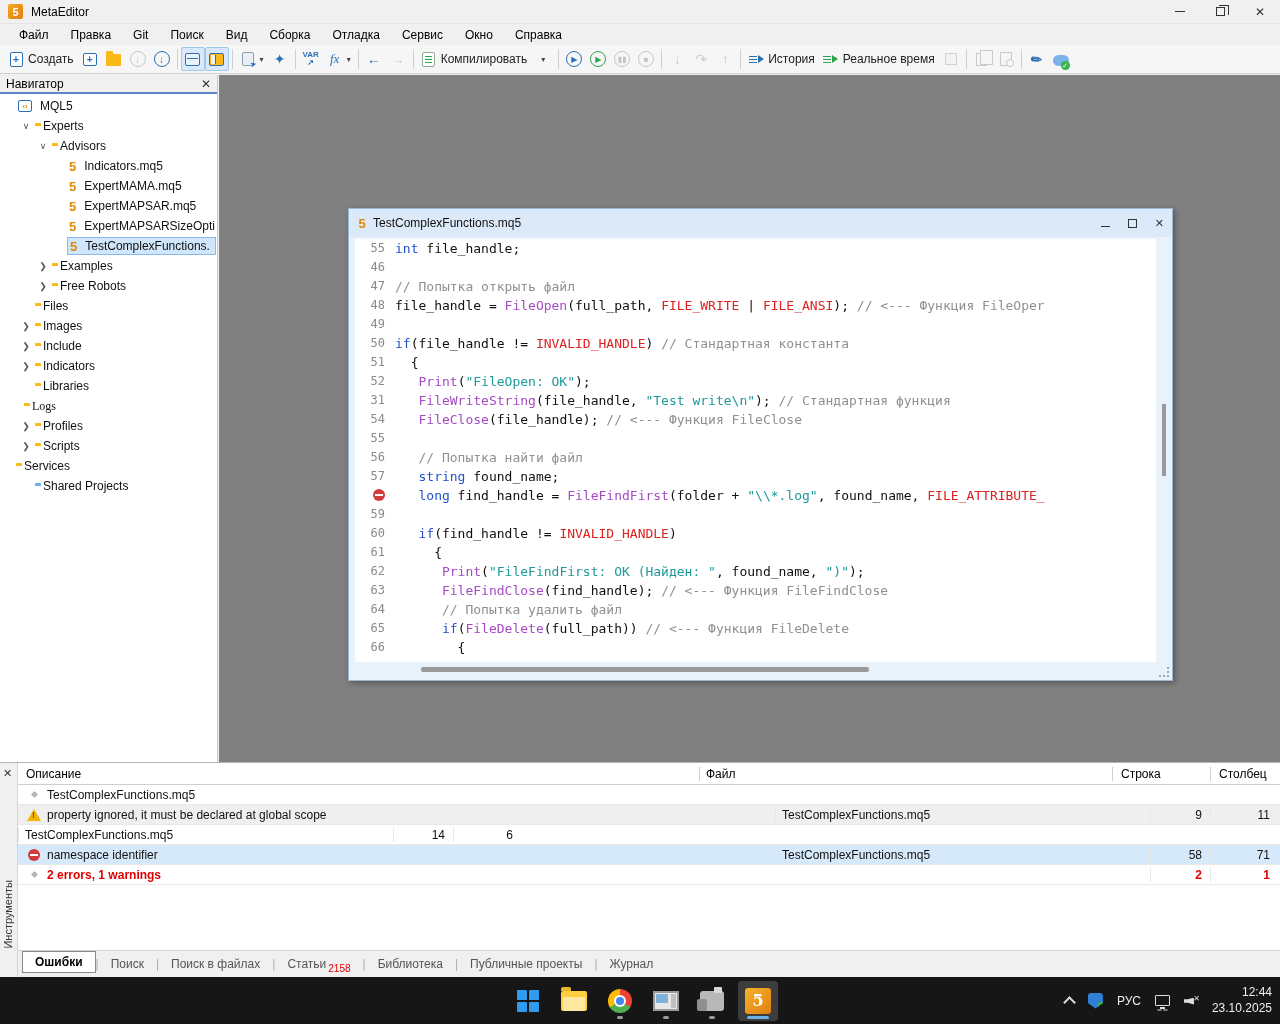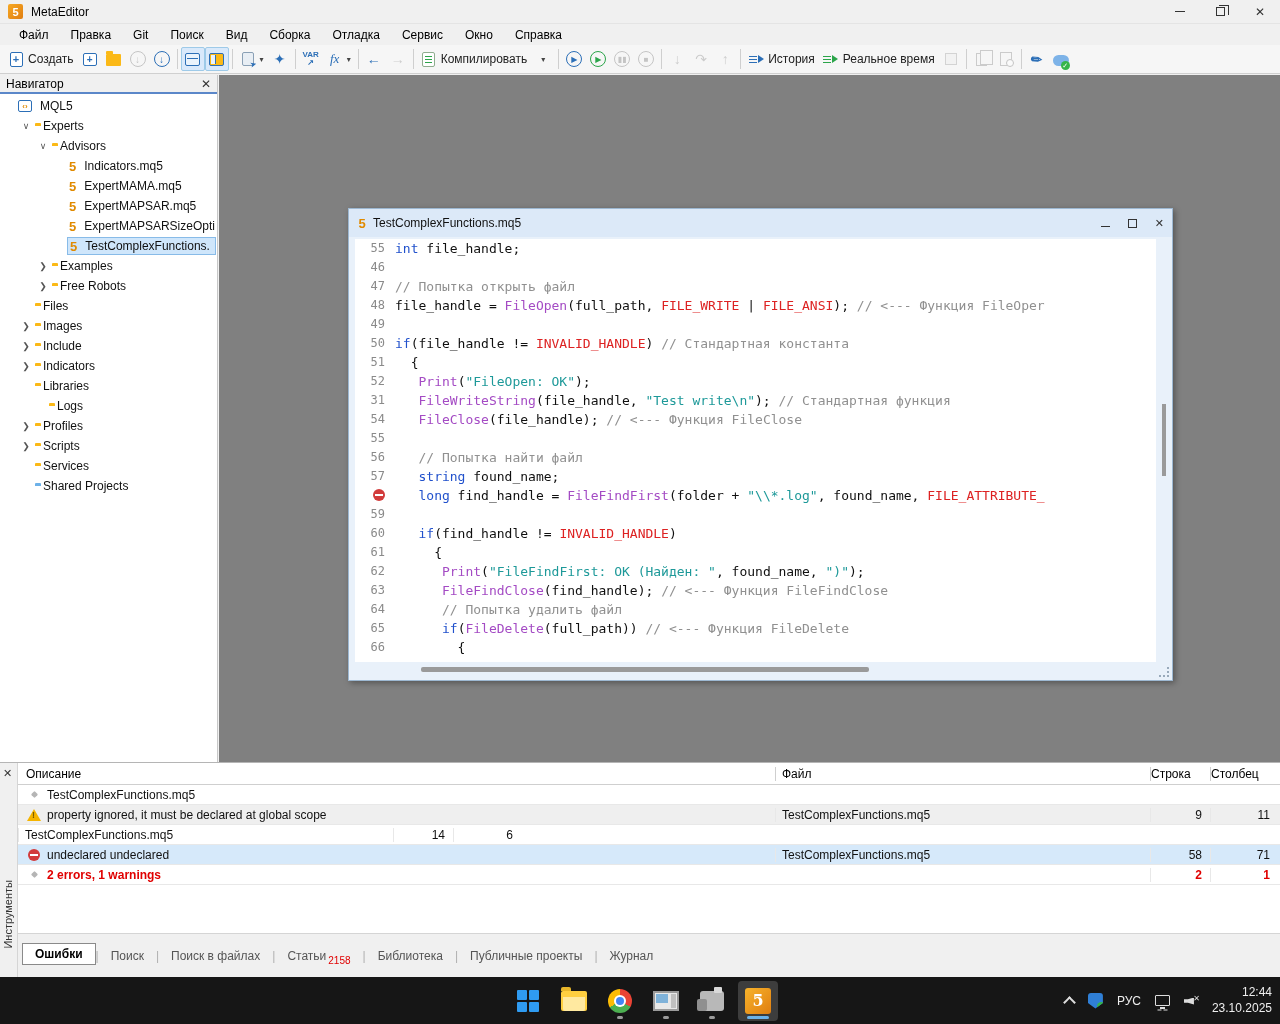--- a/index.html
+++ b/index.html
@@ -118,39 +118,39 @@
   .grip i { position:absolute; width:2px; height:2px; background:#9ab; }
   .grip i:nth-child(1){ right:0; bottom:0; } .grip i:nth-child(2){ right:4px; bottom:0; } .grip i:nth-child(3){ right:0; bottom:4px; } .grip i:nth-child(4){ right:8px; bottom:0;} .grip i:nth-child(5){ right:0; bottom:8px;}
 
   
   .toolbox { position:absolute; left:0; right:0; bottom:47px; height:215px; background:#fff; border-top:1px solid #b5b5b5; }
   .tb-side { position:absolute; left:0; top:0; bottom:0; width:18px; background:#f0f0f0; border-right:1px solid #d5d5d5; }
   .tb-close { position:absolute; left:3px; top:4px; font-size:11px; color:#333; }
   .tb-sidelabel { position:absolute; left:2px; bottom:28px; writing-mode:vertical-rl; transform:rotate(180deg); font-size:11px; color:#333; }
   .etable { position:absolute; left:18px; right:0; top:0; bottom:27px; background:#fff; overflow:hidden; }
   .erow { display:flex; height:20px; align-items:center; border-bottom:1px solid #e8e8e8; font-size:12px; }
-  .erow.header { height:22px; border-bottom:1px solid #cfcfcf; color:#000; }
+  .erow.header { height:22px; border-bottom:1px solid #cfcfcf; color:#000;gap:38px; }
   .erow .c-desc { flex:1; display:flex; align-items:center; padding-left:8px; min-width:0; }
   .erow .c-file { width:375px; flex:none; padding-left:6px; border-left:1px solid #e8e8e8; }
   .erow.header .c-file, .erow.header .c-line, .erow.header .c-col { border-left:1px solid #cfcfcf; }
   .erow .c-line { width:60px; flex:none; text-align:right; padding-right:8px; border-left:1px solid #e8e8e8; }
   .erow .c-col { width:70px; flex:none; text-align:right; padding-right:10px; border-left:1px solid #e8e8e8; }
-  .erow.header .c-line, .erow.header .c-col { text-align:left; }
+  .erow.header .c-line, .erow.header .c-col { text-align:left; padding-left:8px; }
   .erow.shaded { background:#efefef; }
   .erow.selected { background:#d6e9fa; }
   .erow.summary .c-desc, .erow.summary .c-line, .erow.summary .c-col { color:#e00000; font-weight:bold; }
   .sicon { width:16px; flex:none; margin-right:5px; display:flex; align-items:center; justify-content:center; }
   .dot-i { width:5px; height:5px; background:#b5b5b5; border-radius:1px; transform:rotate(45deg); }
   .err-i { width:12px; height:12px; border-radius:50%; background:#d23b3b; position:relative; }
   .err-i:before { content:""; position:absolute; left:2px; top:5px; width:8px; height:2px; background:#fff; }
   .warn-i { width:0; height:0; border-left:7px solid transparent; border-right:7px solid transparent; border-bottom:12px solid #f5b400; position:relative; }
   .warn-i:before { content:"!"; position:absolute; left:-2px; top:1px; font-size:9px; font-weight:bold; color:#7a5b00; }
 
   
-  .tb-tabs { position:absolute; left:18px; right:0; bottom:0; height:44px; background:#f0f0f0; border-top:1px solid #d5d5d5; display:flex; align-items:center; padding-left:4px; font-size:12px; }
+  .tb-tabs { position:absolute; left:18px; right:0; bottom:0; height:27px; background:#f0f0f0; border-top:1px solid #d5d5d5; display:flex; align-items:center; padding-left:4px; font-size:12px; }
   .btab { padding:3px 12px; color:#555; display:flex; align-items:flex-end; gap:2px; }
   .btab.active { background:#fff; border:1px solid #8a8a8a; color:#000; font-weight:bold; margin-top:-4px; }
   .btab .badge { color:#e00000; font-size:10px; position:relative; top:3px; }
   .btab-sep { color:#b0b0b0; }
 
   
   .taskbar { position:absolute; left:0; right:0; bottom:0; height:47px; background:#161616; display:flex; align-items:center; }
   .tb-center { position:absolute; left:508px; display:flex; gap:6px; align-items:center; }
   .task-ic { width:40px; height:40px; border-radius:4px; display:flex; align-items:center; justify-content:center; position:relative; }
   .task-ic.active { background:#3d3d3d; }
@@ -531,42 +531,42 @@
             <span class="tree-label">Indicators</span>
           </div>
         </div>
         <div class="tree-row" style="padding-left: 19px;">
           <div class="tw"></div>
           <div class="selwrap">
             <span class="tree-ico"><span class="fold"></span></span>
             <span class="tree-label">Libraries</span>
           </div>
         </div>
-        <div class="tree-row" style="padding-left: 33px;">
+        <div class="tree-row" style="padding-left: 8px; font-family: Liberation Serif, serif;">
           <div class="tw"></div>
           <div class="selwrap">
             <span class="tree-ico"><span class="fold"></span></span>
             <span class="tree-label">Logs</span>
           </div>
         </div>
         <div class="tree-row" style="padding-left: 19px;">
           <div class="tw">❯</div>
           <div class="selwrap">
             <span class="tree-ico"><span class="fold"></span></span>
             <span class="tree-label">Profiles</span>
           </div>
         </div>
         <div class="tree-row" style="padding-left: 19px;">
           <div class="tw">❯</div>
           <div class="selwrap">
             <span class="tree-ico"><span class="fold"></span></span>
             <span class="tree-label">Scripts</span>
           </div>
         </div>
-        <div class="tree-row" style="padding-left: 19px;">
+        <div class="tree-row" style="">
           <div class="tw"></div>
           <div class="selwrap">
             <span class="tree-ico"><span class="fold"></span></span>
             <span class="tree-label">Services</span>
           </div>
         </div>
         <div class="tree-row" style="padding-left: 19px;">
           <div class="tw"></div>
           <div class="selwrap">
             <span class="tree-ico"><span class="fold blue"></span></span>
@@ -673,21 +673,21 @@
           <div class="erow">
             <div class="c-file">TestComplexFunctions.mq5</div>
             <div class="c-line">14</div>
             <div class="c-col">6</div>
           </div>
           <div class="erow selected">
             <div class="c-desc">
               <span class="sicon">
                 <span class="err-i"></span>
               </span>
-              <span>undeclared undeclared</span>
+              <span>namespace identifier</span>
             </div>
             <div class="c-file">TestComplexFunctions.mq5</div>
             <div class="c-line">58</div>
             <div class="c-col">71</div>
           </div>
           <div class="erow summary">
             <div class="c-desc">
               <span class="sicon">
                 <span class="dot-i"></span>
               </span>

